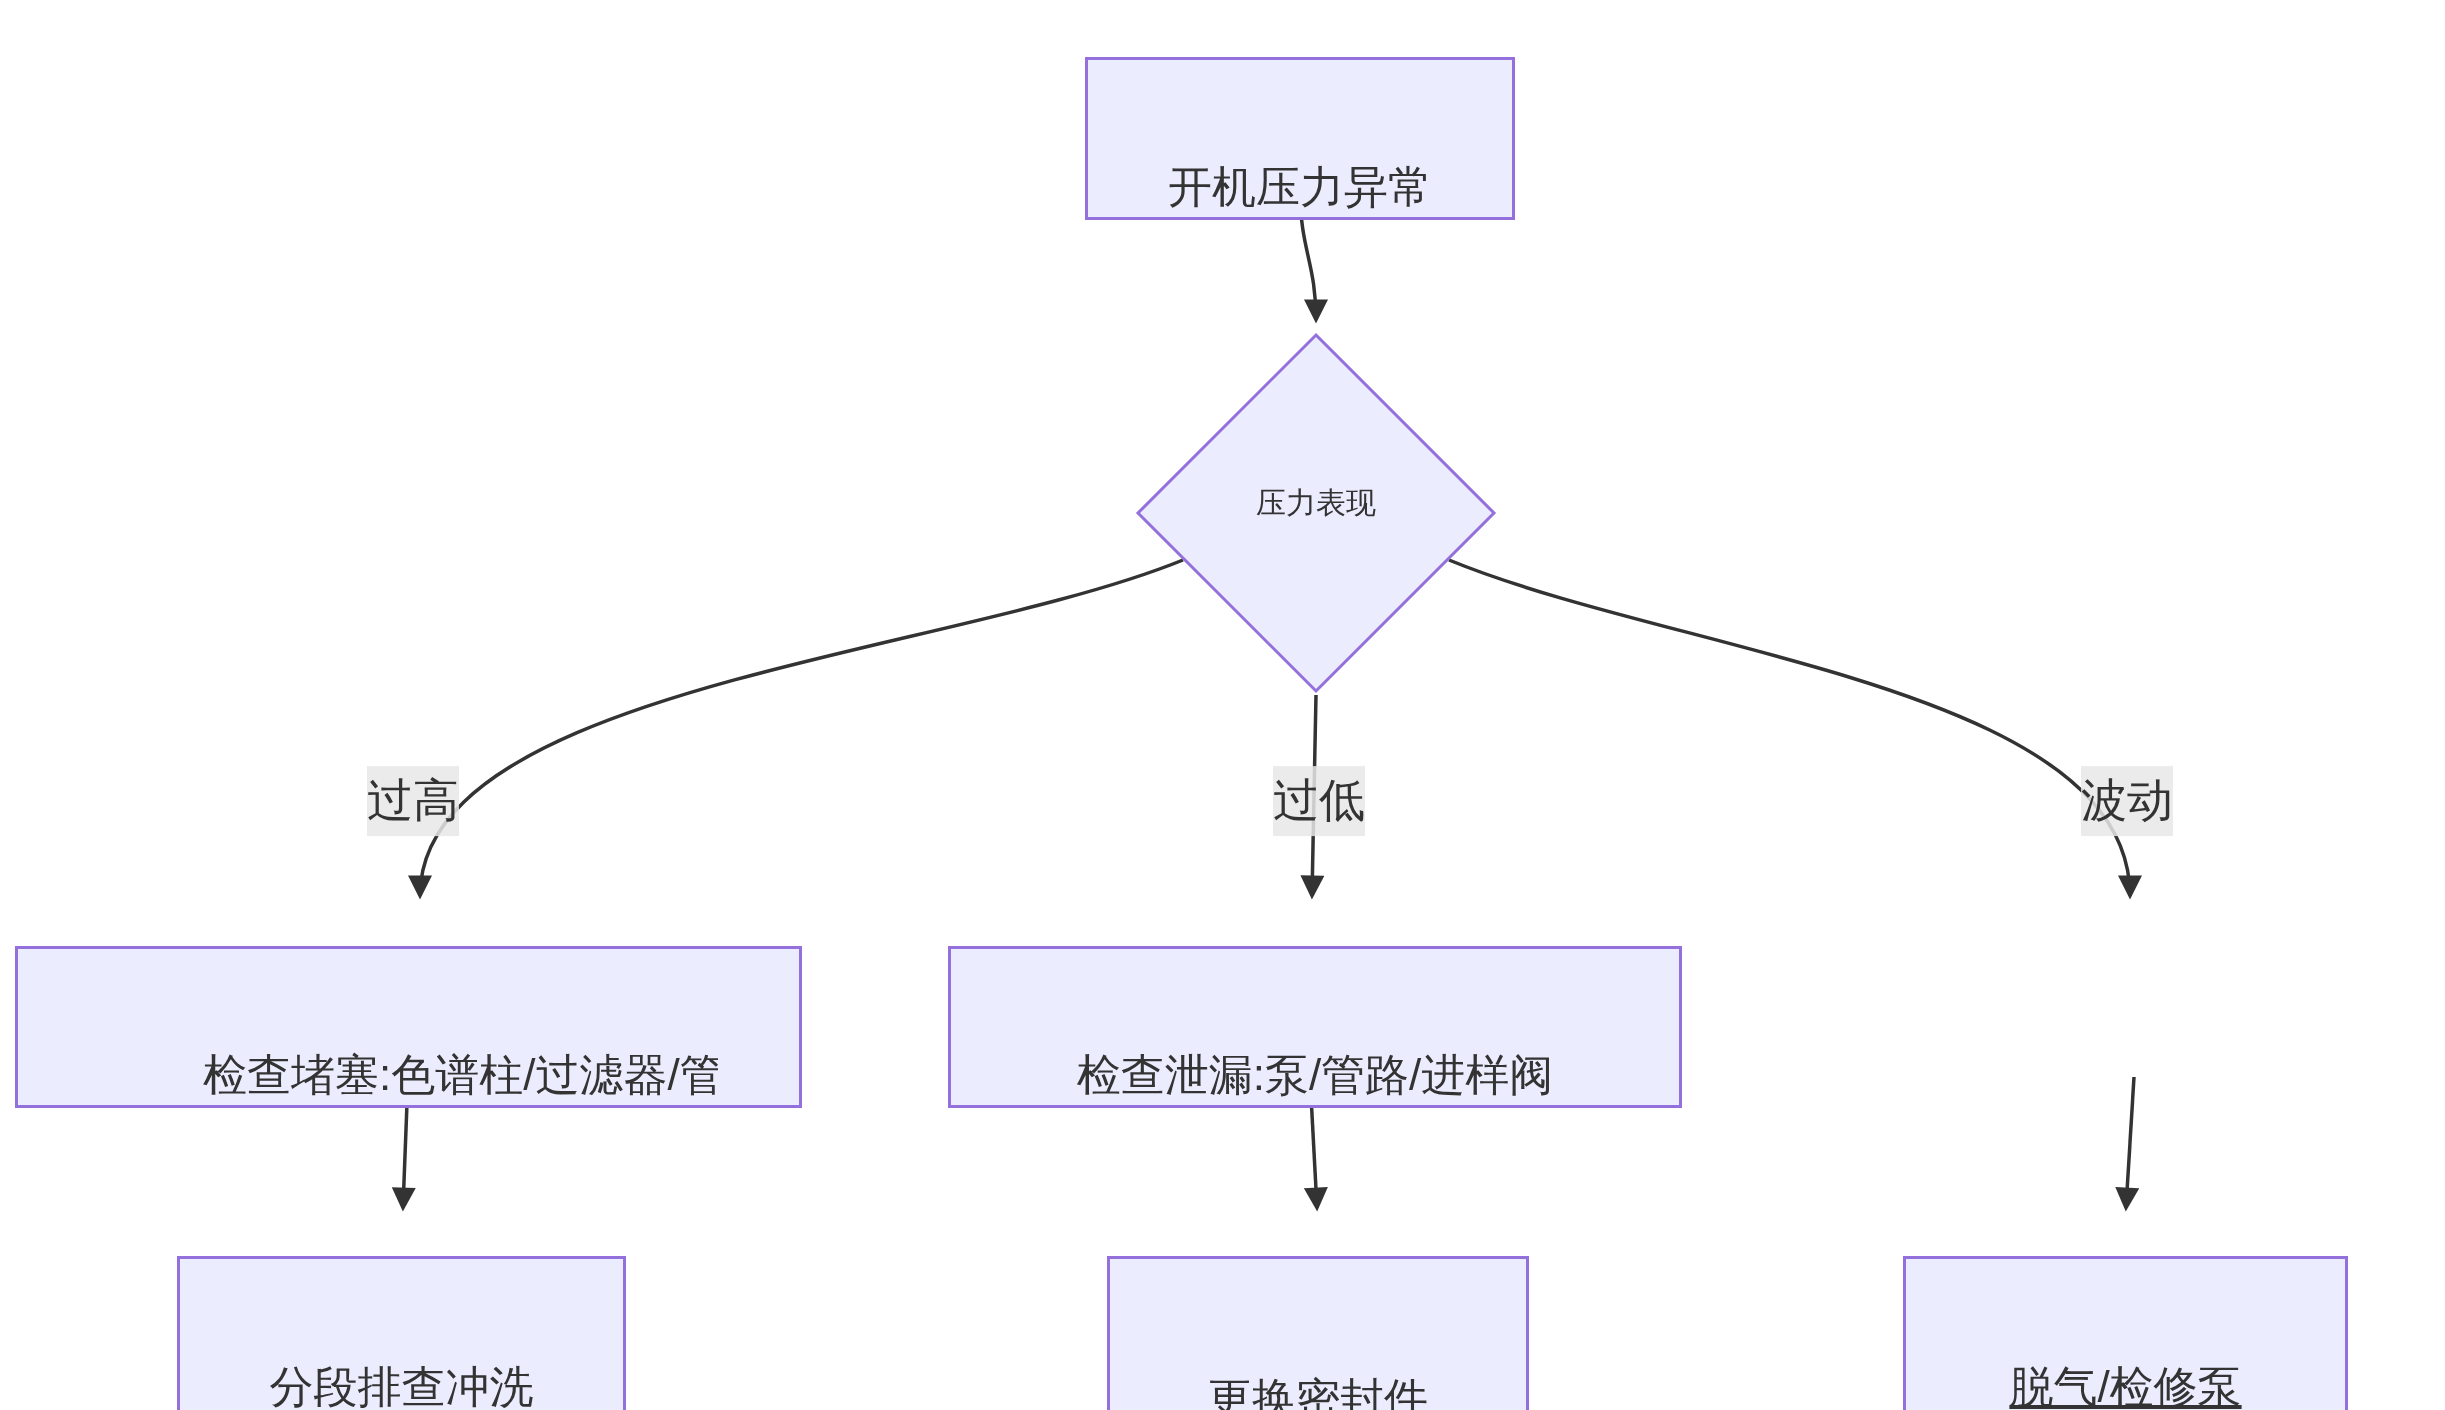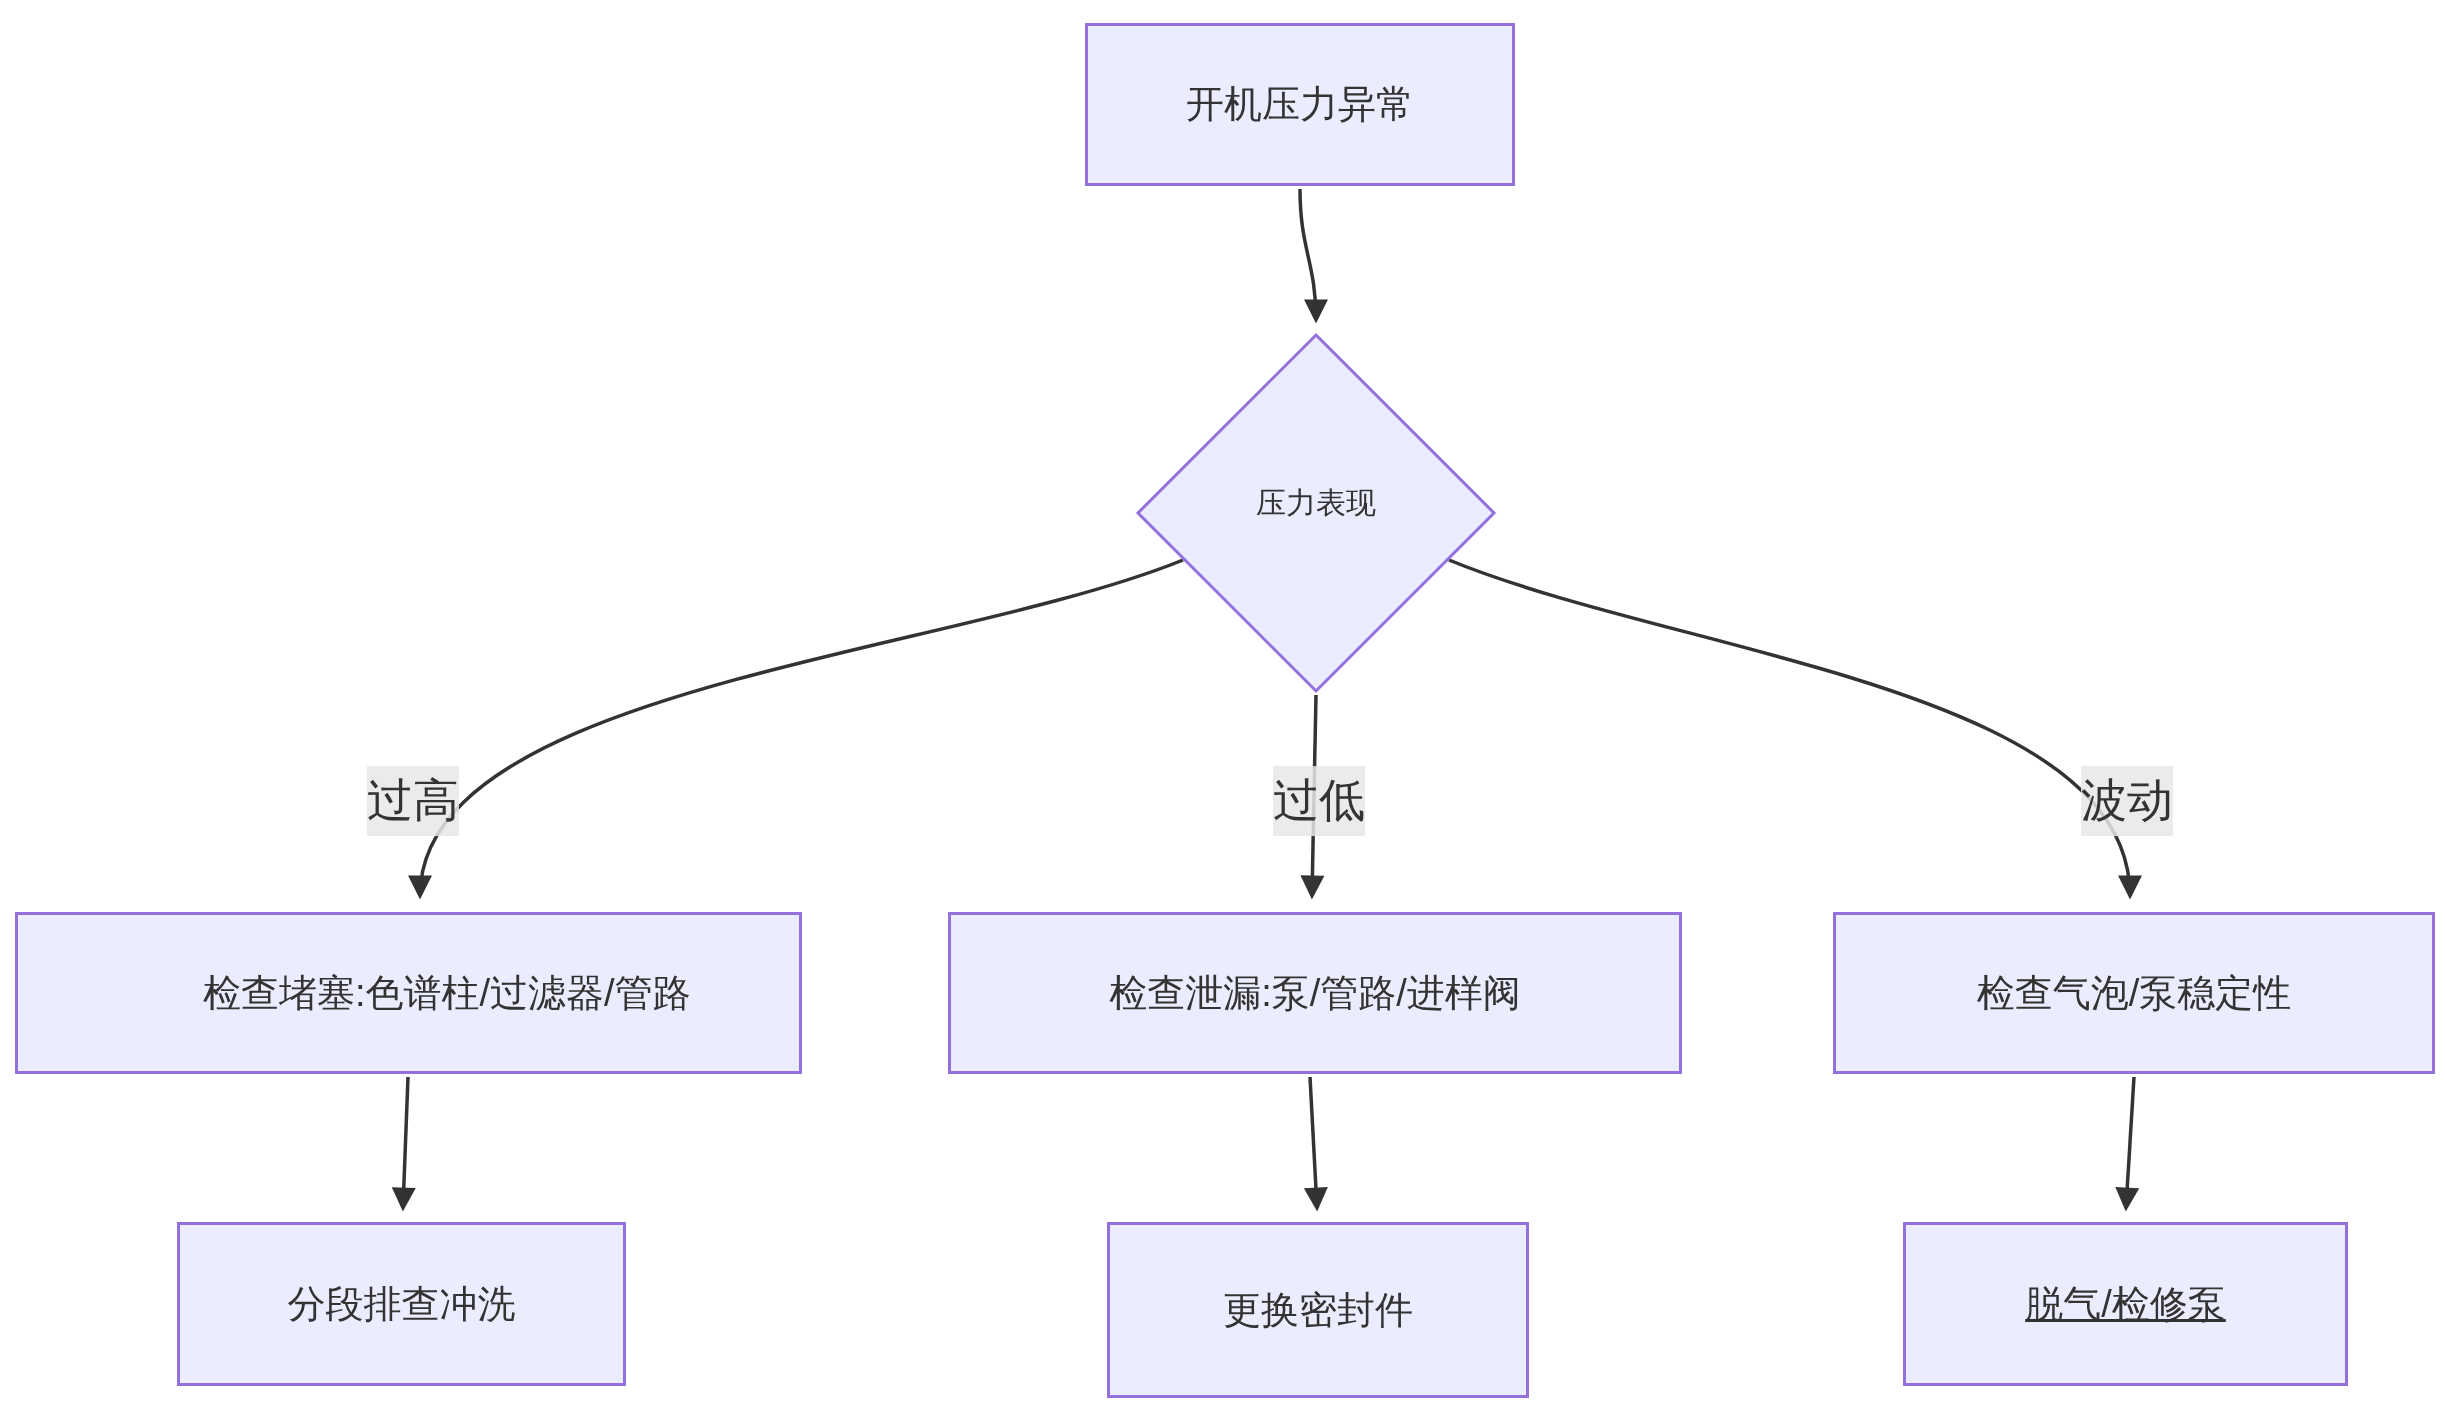--- a/index.html
+++ b/index.html
@@ -27,25 +27,26 @@
     fill: var(--node-fill, #ECECFF);
     stroke: var(--node-border, #9370DB);
     stroke-width: 3px;
   }
   .node {
     position: absolute;
     box-sizing: border-box;
     background: var(--node-fill, #ECECFF);
     border: 3px solid var(--node-border, #9370DB);
     display: flex;
-    align-items: center;
+    align-items: flex-end;
     justify-content: center;
-    font-size: 38px;
+    font-size: 44px;
     color: var(--text, #333333);
     z-index: 2;
+    margin-top: 34px;
   }
   .node-label { text-align: center; }
   .node.clip-right { justify-content: flex-start; }
   .node.clip-right .node-label {
     margin-left: 185px;
     width: 515px;
     overflow: hidden;
     white-space: nowrap;
     text-align: left;
   }
@@ -99,23 +100,20 @@
   <div class="diamond-label" style="left:1116px; top:483px;">压力表现</div>
 
   <div class="node clip-right" style="left:15px; top:912px; width:787px; height:162px;">
     <div class="node-label">检查堵塞:色谱柱/过滤器/管路</div>
   </div>
 
   <div class="node" style="left:948px; top:912px; width:734px; height:162px;">
     <div class="node-label">检查泄漏:泵/管路/进样阀</div>
   </div>
 
-  <div class="node" style="left:1833px; top:912px; width:602px; height:162px;">
-    <div class="node-label">检查气泡/泵稳定性</div>
-  </div>
 
   <div class="node" style="left:177px; top:1222px; width:449px; height:164px;">
     <div class="node-label">分段排查冲洗</div>
   </div>
 
   <div class="node" style="left:1107px; top:1222px; width:422px; height:176px;">
     <div class="node-label">更换密封件</div>
   </div>
 
   <div class="node" style="left:1903px; top:1222px; width:445px; height:164px;text-decoration:underline;">

